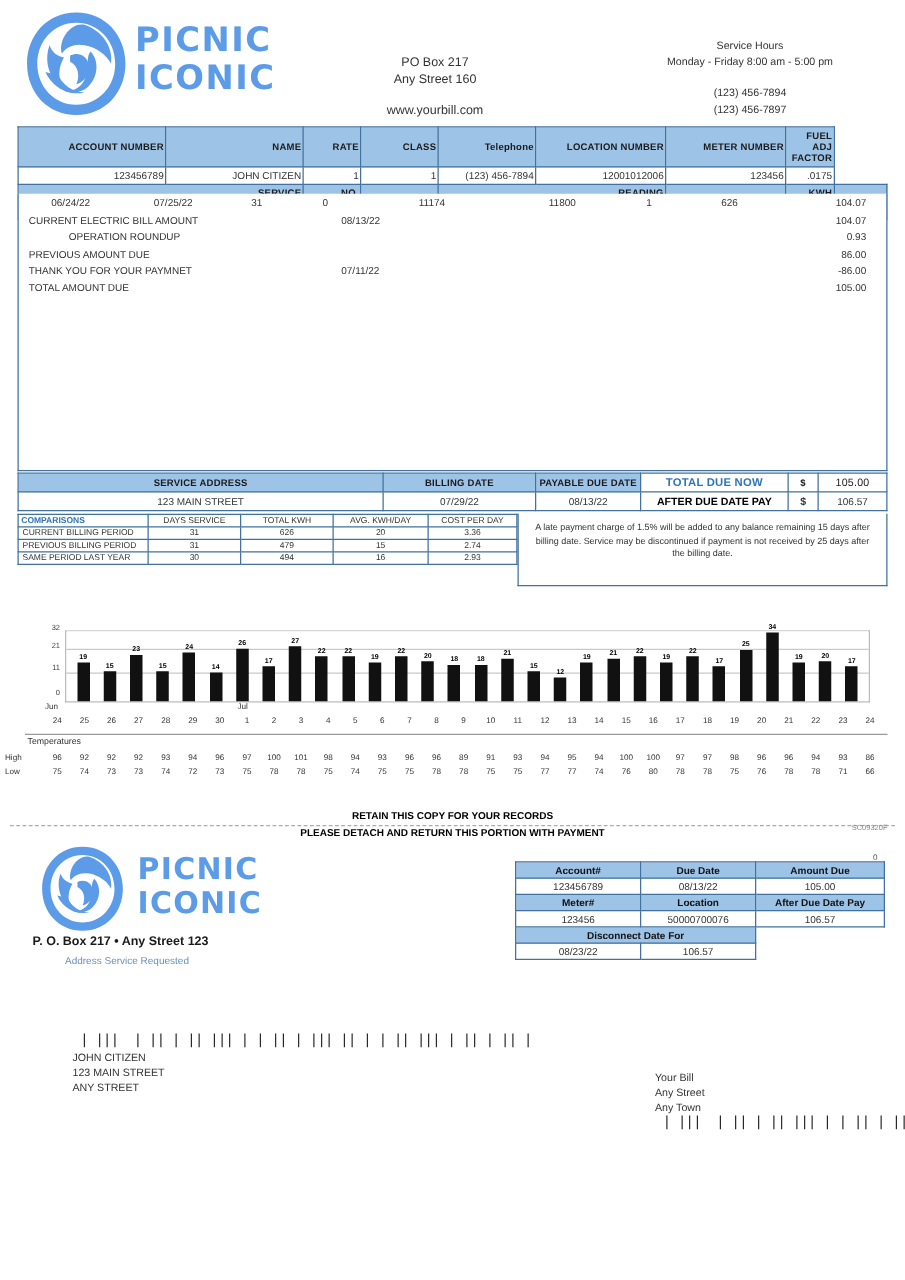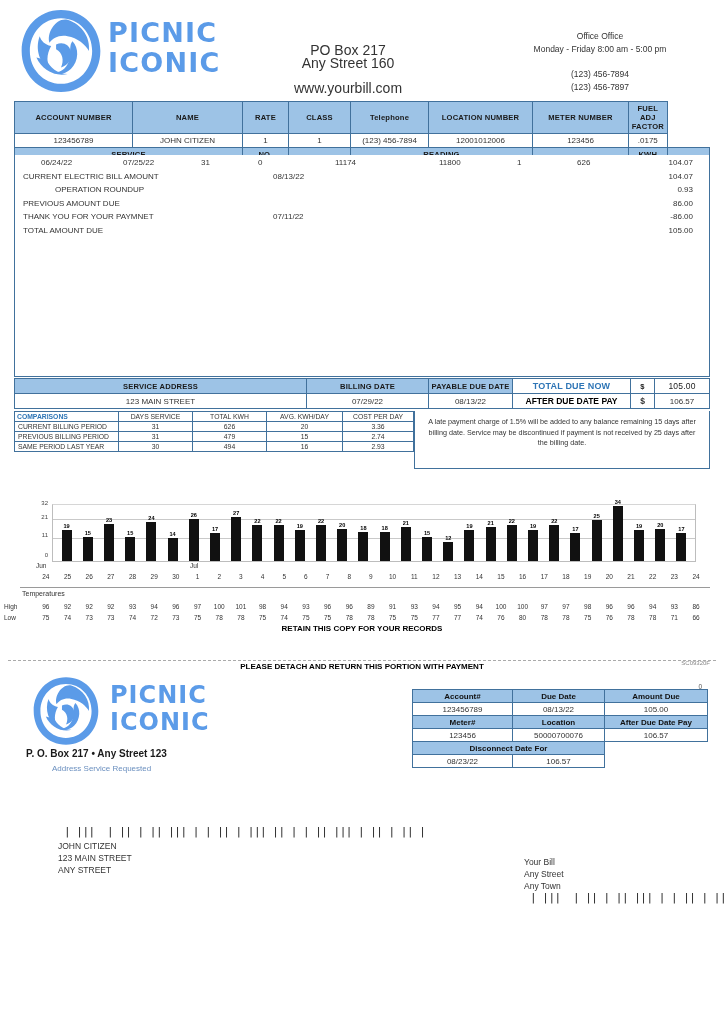--- a/index.html
+++ b/index.html
@@ -13,40 +13,40 @@
     overflow:hidden;
   }
   .page { position:relative; width:724px; height:1024px; }
 
   
   .header { position:relative; height:98px; }
   .logo-wrap { position:absolute; left:20px; top:8px; width:82px; height:86px; }
   .logo-name { position:absolute; left:108px; top:18px; font-size:27px; font-weight:bold;
     color:#5B9BE8; letter-spacing:1.2px; line-height:30px; font-family:"DejaVu Sans", sans-serif;}
   .addr-mid { position:absolute; left:268px; top:44px; width:160px; text-align:center;
-    font-size:14px; line-height:13px; color:#333; }
+    font-size:10px; line-height:13px; color:#333; }
   .addr-mid .url { margin-top:12px; }
   .office { position:absolute; left:480px; top:30px; width:240px; text-align:center;
     font-size:8.5px; line-height:13px; color:#333; }
   .office .phones { margin-top:12px; }
 
   
   table { border-collapse:collapse; }
   .hdr-cell {
     background:#9DC3E6; border:1px solid #41719C;
     font-size:7.6px; font-weight:bold; text-align:center;
     color:#1a1a1a; padding:2px 1px; letter-spacing:0.2px;
   }
   .val-cell {
     border:1px solid #41719C; font-size:8px; text-align:center;
     padding:2px 1px; color:#333; background:#fff;
   }
 
   .main-table { position:absolute; left:14px; top:101px; width:696px; }
-  .main-table td { height:11px; }
+  .main-table td { height:11px;text-align:right; }
 
   
   .detail-box {
     position:absolute; left:14px; top:155px; width:696px; height:222px;
     border-left:1px solid #41719C; border-right:1px solid #41719C;
     border-bottom:1px solid #41719C; background:#fff;
   }
   .drow { position:relative; height:13.5px; font-size:8px; color:#333; }
   .drow .c-from { position:absolute; left:26px; }
   .drow .c-to { position:absolute; left:108px; }
@@ -102,21 +102,21 @@
   .month-lbl { position:absolute; font-size:6.5px; color:#333; }
 
   .temp-sep { position:absolute; left:20px; top:587px; width:690px; height:1px; background:#9a9a9a; }
   .temp-title { position:absolute; left:22px; top:590px; font-size:7px; color:#333; }
   .temp-block { position:absolute; left:32px; top:603px; right:14px; }
   .temp-label { position:absolute; left:-28px; font-size:6.5px; color:#333; }
   .temp-row { position:relative; height:11px; display:flex; justify-content:space-around; padding:0 3px;}
   .temp-cell { flex:1 1 0; text-align:center; font-size:6.5px; color:#333; }
 
   
-  .retain { position:absolute; top:624px; left:0; width:724px; text-align:center;
+  .retain { position:absolute; top:648px; left:0; width:724px; text-align:center;
      font-size:8px; font-weight:bold; color:#000; }
   .dashline { position:absolute; top:660px; left:8px; width:708px; height:0;
      border-top:1px dashed #aaa; }
   .detach { position:absolute; top:662px; left:0; width:724px; text-align:center;
      font-size:8px; font-weight:bold; color:#000; }
   .formcode { position:absolute; top:660px; right:14px; font-size:6px; color:#888; }
 
   .logo2-wrap { position:absolute; left:30px; top:676px; width:72px; height:70px; }
   .logo2-name { position:absolute; left:110px; top:682px; font-size:24px; font-weight:bold;
      color:#5B9BE8; letter-spacing:1px; line-height:27px; font-family:"DejaVu Sans", sans-serif; }
@@ -158,21 +158,21 @@
     <div class="logo-name">
       <div>PICNIC</div>
       <div>ICONIC</div>
     </div>
     <div class="addr-mid">
       <div>PO Box 217</div>
       <div>Any Street 160</div>
       <div class="url">www.yourbill.com</div>
     </div>
     <div class="office">
-      <div>Office Office</div>
+      <div>Service Hours</div>
       <div>Monday - Friday 8:00 am - 5:00 pm</div>
       <div class="phones">
         <div>(123) 456-7894</div>
         <div>(123) 456-7897</div>
       </div>
     </div>
   </div>
 
   <table class="main-table">
     <tbody>

